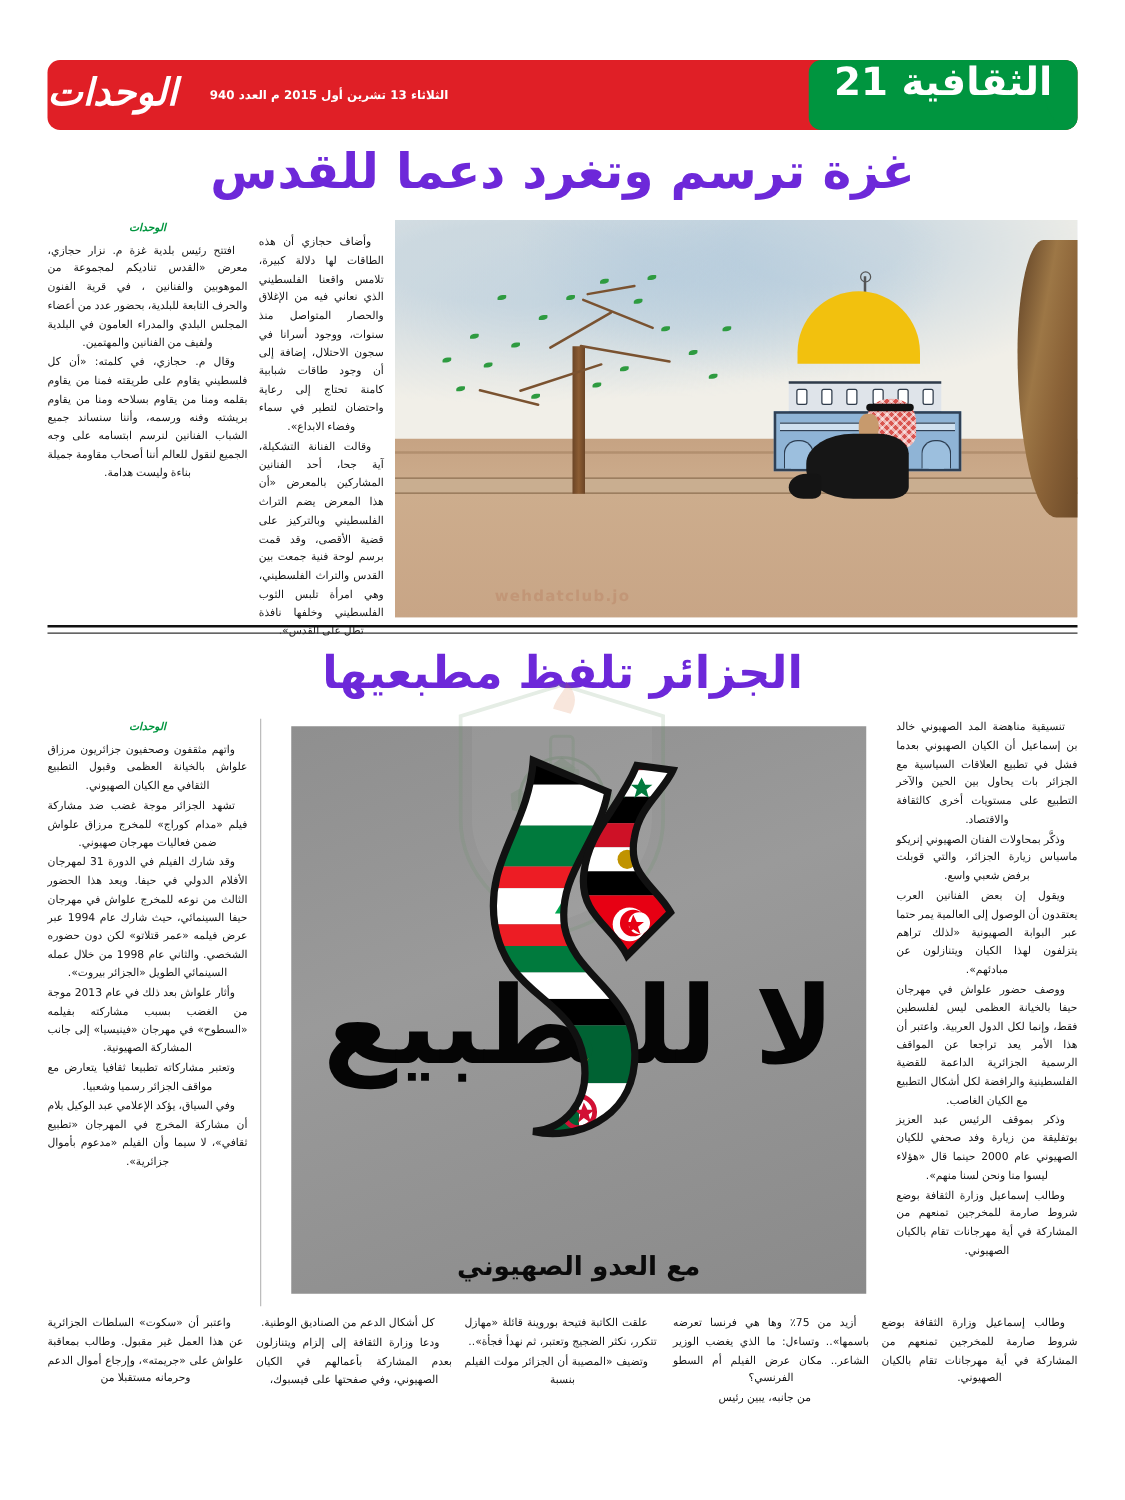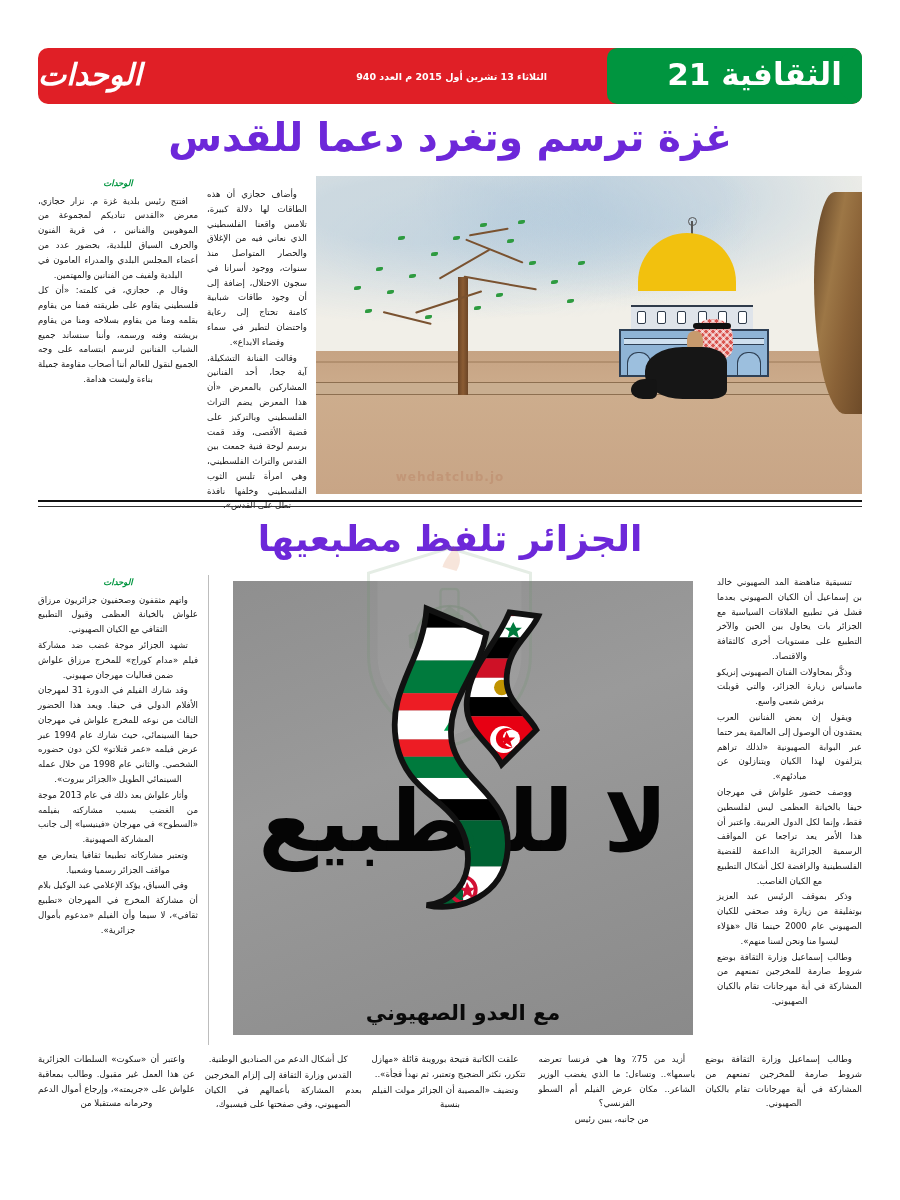--- a/index.html
+++ b/index.html
@@ -47,34 +47,32 @@
     letter-spacing: -1px;
     padding: 0 26px 4px 0;
     white-space: nowrap;
     font-family: "DejaVu Sans", "Liberation Sans", sans-serif;
   }
   .masthead-date {
     color: #ffffff;
     font-size: 9.5px;
     font-weight: bold;
     flex: 1;
-    text-align: right;
+    text-align: left;
     padding-right: 60px;
     white-space: nowrap;
   }
   .masthead-section {
     background: #00953f;
     height: 56px;
     min-width: 215px;
     border-radius: 10px 0 0 10px;
     display: flex;
-    align-items: center;
     justify-content: center;
     position: relative;
-    padding-left: 40px;
   }
   .masthead-section::after {
     content: "";
     position: absolute;
     right: -26px;
     top: 0;
     width: 52px;
     height: 56px;
     background: #00953f;
     border-radius: 50%;
@@ -316,21 +314,21 @@
       <div class="masthead-section-label">الثقافية 21</div>
     </div>
   </div>
 
   <div class="headline headline-1">غزة ترسم وتغرد دعما للقدس</div>
 
   <div class="article1">
 
     <div class="col a1-col-r">
       <div class="byline">الوحدات</div>
-      <p>افتتح رئيس بلدية غزة م. نزار حجازي، معرض «القدس تناديكم لمجموعة من الموهوبين والفنانين ، في قرية الفنون والحرف السياق للبلدية، بحضور عدد من أعضاء المجلس البلدي والمدراء العامون في البلدية ولفيف من الفنانين والمهتمين.</p>
+      <p>افتتح رئيس بلدية غزة م. نزار حجازي، معرض «القدس تناديكم لمجموعة من الموهوبين والفنانين ، في قرية الفنون والحرف التابعة للبلدية، بحضور عدد من أعضاء المجلس البلدي والمدراء العامون في البلدية ولفيف من الفنانين والمهتمين.</p>
       <p>وقال م. حجازي، في كلمته: «أن كل فلسطيني يقاوم على طريقته فمنا من يقاوم بقلمه ومنا من يقاوم بسلاحه ومنا من يقاوم بريشته وفنه ورسمه، وأننا سنساند جميع الشباب الفنانين لنرسم ابتسامه على وجه الجميع لنقول للعالم أننا أصحاب مقاومة جميلة بناءة وليست هدامة.</p>
     </div>
 
     <div class="col a1-col-m">
       <p>وأضاف حجازي أن هذه الطاقات لها دلالة كبيرة، تلامس واقعنا الفلسطيني الذي نعاني فيه من الإغلاق والحصار المتواصل منذ سنوات، ووجود أسرانا في سجون الاحتلال، إضافة إلى أن وجود طاقات شبابية كامنة تحتاج إلى رعاية واحتضان لتطير في سماء وفضاء الابداع».</p>
       <p>وقالت الفنانة التشكيلة، آية جحا، أحد الفنانين المشاركين بالمعرض «أن هذا المعرض يضم التراث الفلسطيني وبالتركيز على قضية الأقصى، وقد قمت برسم لوحة فنية جمعت بين القدس والتراث الفلسطيني، وهي امرأة تلبس الثوب الفلسطيني وخلفها نافذة تطل على القدس».</p>
     </div>
 
     <div class="a1-photo">
       <div class="painting">
@@ -516,21 +514,21 @@
   </div>
 
   <div class="bottom">
 
     <div class="bcol">
       <p>واعتبر أن «سكوت» السلطات الجزائرية عن هذا العمل غير مقبول. وطالب بمعاقبة علواش على «جريمته»، وإرجاع أموال الدعم وحرمانه مستقبلا من</p>
     </div>
 
     <div class="bcol">
       <p>كل أشكال الدعم من الصناديق الوطنية.</p>
-      <p>القدس وزارة الثقافة إلى إلزام المخرجين بعدم المشاركة بأعمالهم في الكيان الصهيوني، وفي صفحتها على فيسبوك،</p>
+      <p>ودعا وزارة الثقافة إلى إلزام ويتنازلون بعدم المشاركة بأعمالهم في الكيان الصهيوني، وفي صفحتها على فيسبوك،</p>
     </div>
 
     <div class="bcol">
       <p>علقت الكاتبة فتيحة بوروينة قائلة «مهازل تتكرر، نكثر الضجيج وتعتبر، ثم نهدأ فجأة»..</p>
       <p>وتضيف «المصيبة أن الجزائر مولت الفيلم بنسبة</p>
     </div>
 
     <div class="bcol">
       <p>أزيد من 75٪ وها هي فرنسا تعرضه باسمها».. وتساءل: ما الذي يغضب الوزير الشاعر.. مكان عرض الفيلم أم السطو الفرنسي؟</p>
       <p>من جانبه، يبين رئيس</p>

